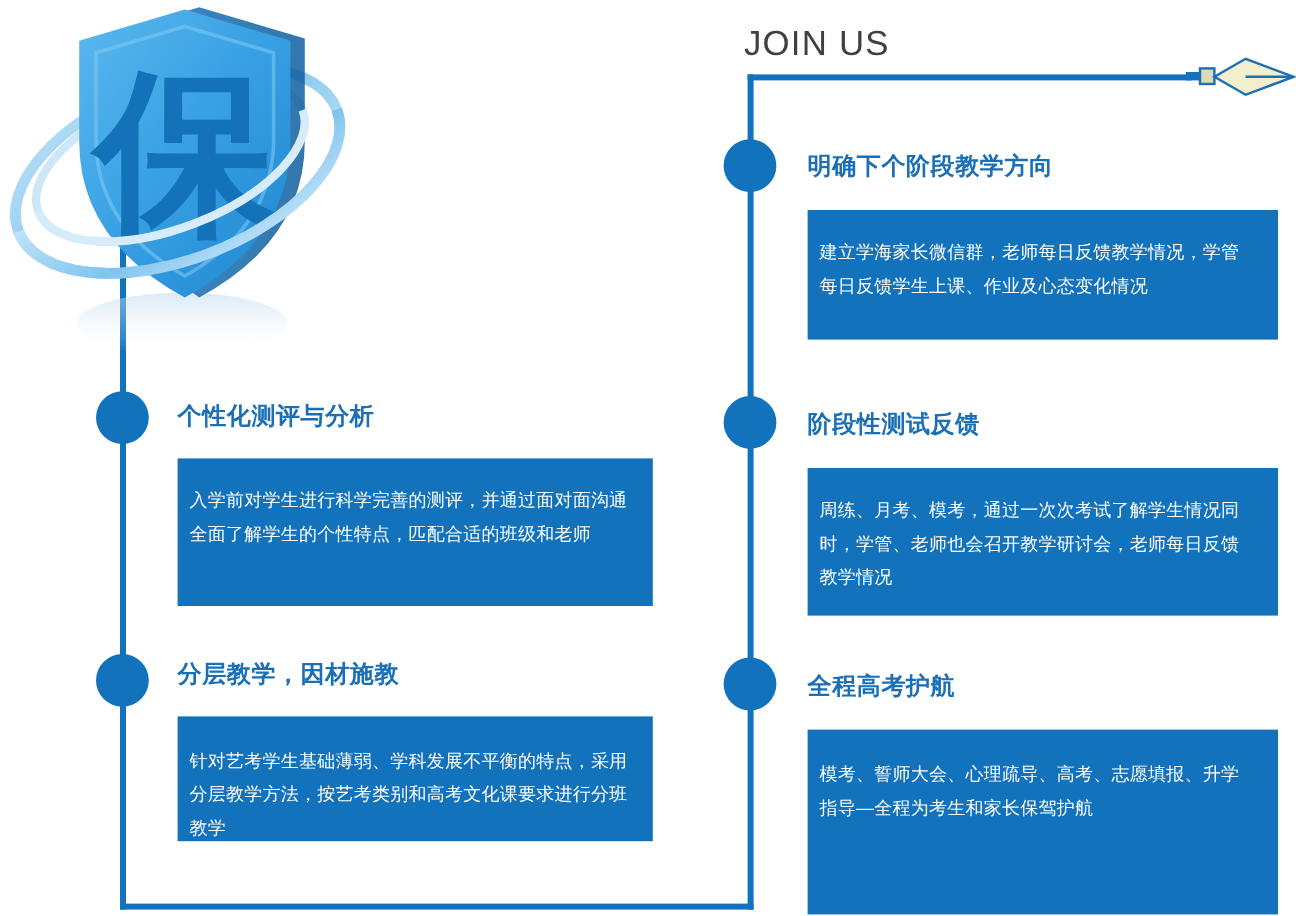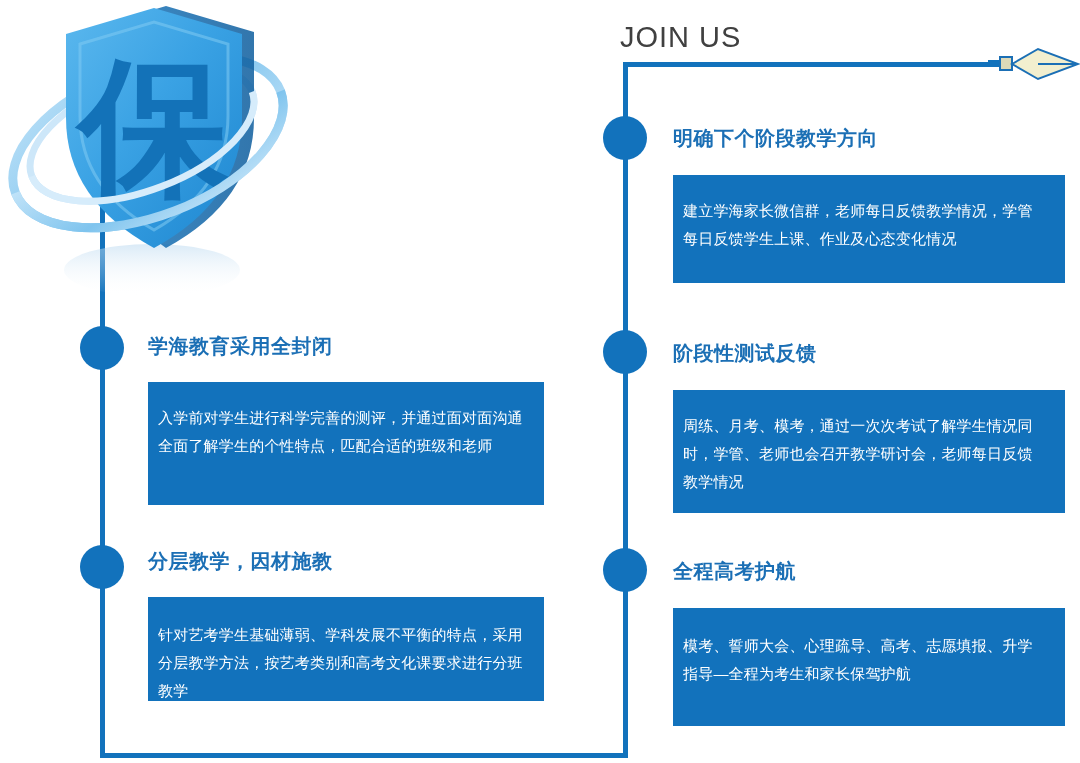--- a/index.html
+++ b/index.html
@@ -136,21 +136,21 @@
   
   #card-r1 { left: 673px; top: 125px; width: 392px; }
   #card-r1 .card-body { left: 0; top: 50px; width: 392px; height: 108px; }
   #card-r1 .card-body-text { top: 22px; }
 
   #card-r2 { left: 673px; top: 340px; width: 392px; }
   #card-r2 .card-body { left: 0; top: 50px; width: 392px; height: 123px; }
   #card-r2 .card-body-text { top: 22px; }
 
   #card-r3 { left: 673px; top: 558px; width: 392px; }
-  #card-r3 .card-body { left: 0; top: 50px; width: 392px; height: 118px; }
+  #card-r3 .card-body { left: 0; top: 50px; width: 392px; height: 154px; }
   #card-r3 .card-body-text { top: 24px; }
 </style>
 </head>
 <body>
 
 <div id="stage">
 
   <div class="tl-line v" id="line-left-v"></div>
   <div class="tl-line h" id="line-bottom-h"></div>
   <div class="tl-line v" id="line-right-v"></div>
@@ -239,21 +239,21 @@
   </div>
 
   <div class="card" id="card-r3">
     <div class="card-title">全程高考护航</div>
     <div class="card-body">
       <div class="card-body-text">模考、誓师大会、心理疏导、高考、志愿填报、升学指导—全程为考生和家长保驾护航</div>
     </div>
   </div>
 
   <div class="card" id="card-l1">
-    <div class="card-title">学海教育采用全封闭</div>
+    <div class="card-title">个性化测评与分析</div>
     <div class="card-body">
       <div class="card-body-text">入学前对学生进行科学完善的测评，并通过面对面沟通全面了解学生的个性特点，匹配合适的班级和老师</div>
     </div>
   </div>
 
   <div class="card" id="card-l2">
     <div class="card-title">分层教学，因材施教</div>
     <div class="card-body">
       <div class="card-body-text">针对艺考学生基础薄弱、学科发展不平衡的特点，采用分层教学方法，按艺考类别和高考文化课要求进行分班教学</div>
     </div>

